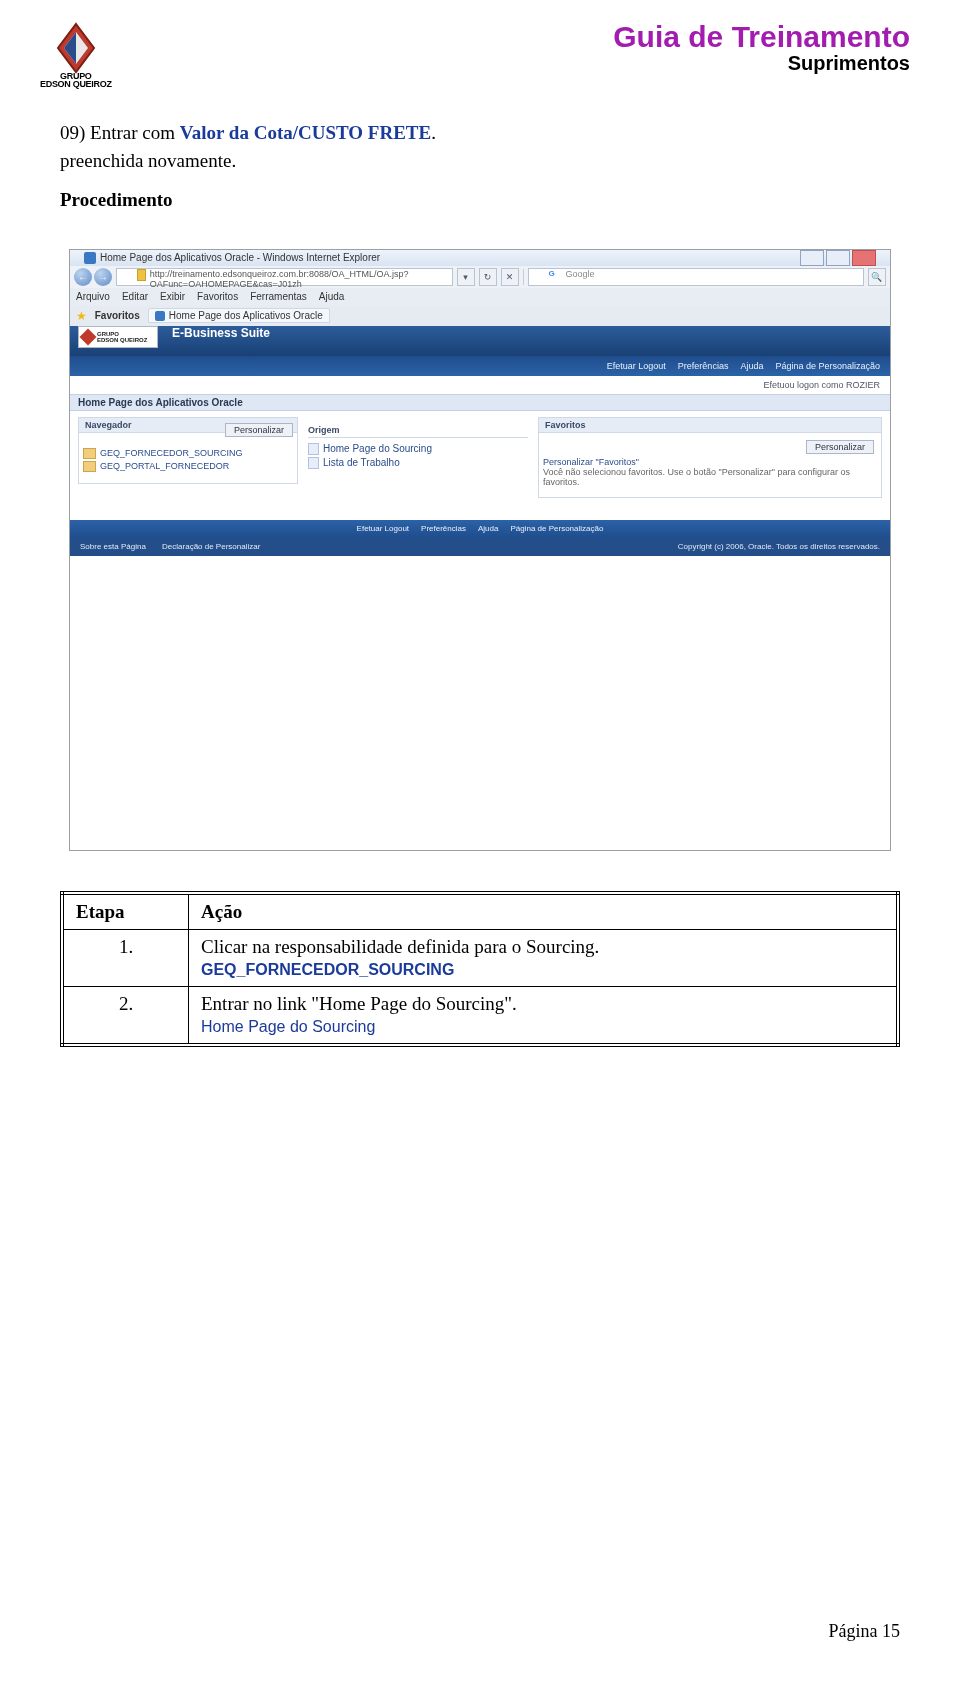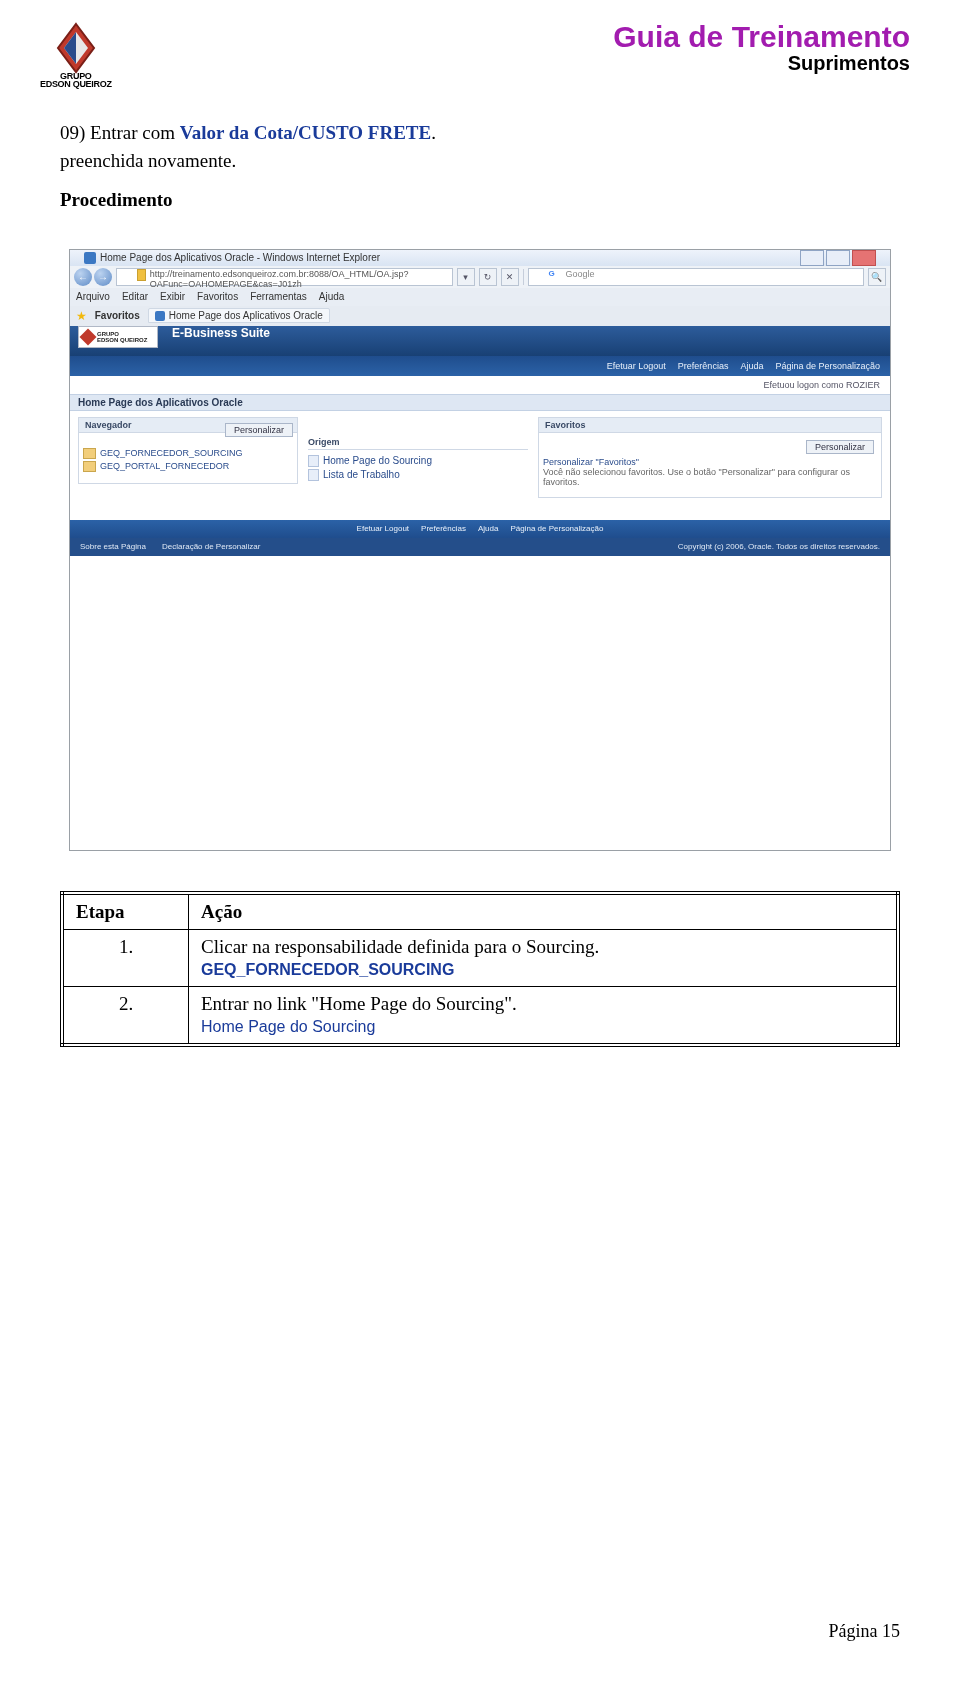--- a/index.html
+++ b/index.html
@@ -44,21 +44,21 @@
 .col-left{width:220px}
 .col-mid{width:220px}
 .col-right{flex:1}
 .panel-head{background:#e5ecf5;border:1px solid #cfd8e5;padding:2px 6px;font-size:9px;font-weight:bold;color:#3a4a66}
 .panel-body{border:1px solid #cfd8e5;border-top:none;padding:4px 4px 10px;font-size:9px;color:#2a4c8c}
 .tree-item{display:flex;align-items:center;gap:4px;padding:1px 0}
 .folder-ic{width:11px;height:9px;background:#f2ce7b;border:1px solid #caa64d}
 .doc-ic{width:9px;height:10px;background:#e7eef9;border:1px solid #b3c3dd}
 .p-btn{background:#eef2f7;border:1px solid #aab6c9;padding:1px 8px;font-size:9px;color:#334;float:right;margin-top:-18px}
 .p-btn-r{background:#eef2f7;border:1px solid #aab6c9;padding:1px 8px;font-size:9px;color:#334;float:right;margin:3px}
-.col-mid .label{font-size:9px;font-weight:bold;color:#3a4a66;margin-top:20px}
+.col-mid .label{font-size:9px;font-weight:bold;color:#3a4a66;margin-top:8px}
 .footer-links{height:18px;background:linear-gradient(#2b62a7,#1f4d8d);display:flex;align-items:center;justify-content:center;gap:12px;color:#e8f0fa;font-size:8px;margin-top:6px}
 .footer-row{height:18px;background:#244e8a;display:flex;align-items:center;justify-content:space-between;padding:0 10px;color:#dfe8f5;font-size:8px}
 .table-wrap{margin-top:40px}
 table.steps{border-collapse:collapse;width:100%;border:4px double #000;font-size:19px}
 table.steps th,table.steps td{border:1px solid #000;padding:6px 12px;vertical-align:top}
 table.steps th{font-weight:bold;text-align:left;background:#fff}
 .col-etapa{width:100px}
 .step-num{text-align:center}
 .link-like{color:#1a3b9a;font-family:Arial,sans-serif;font-size:16px}
 .link-like.bold{font-weight:bold}

